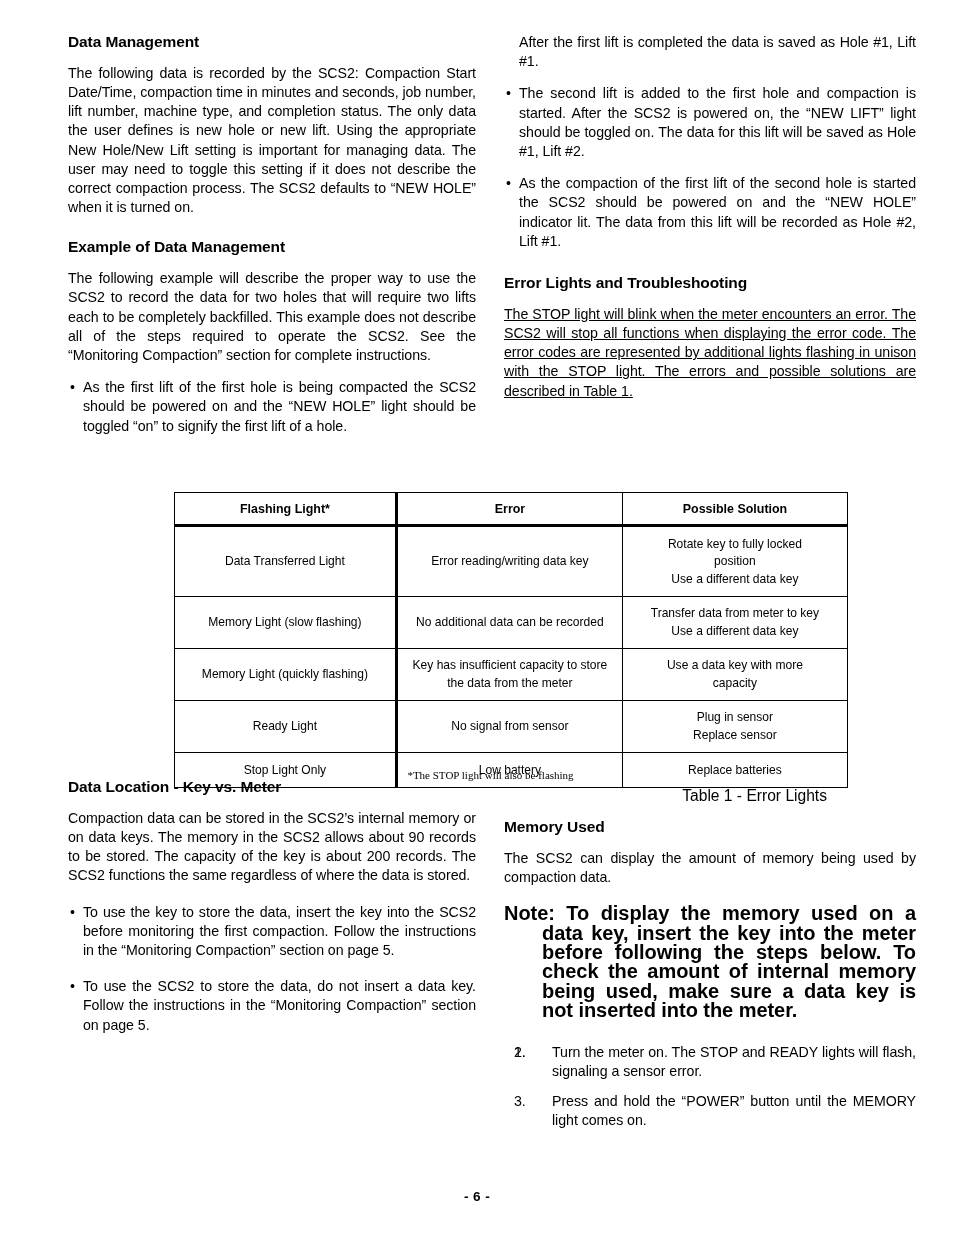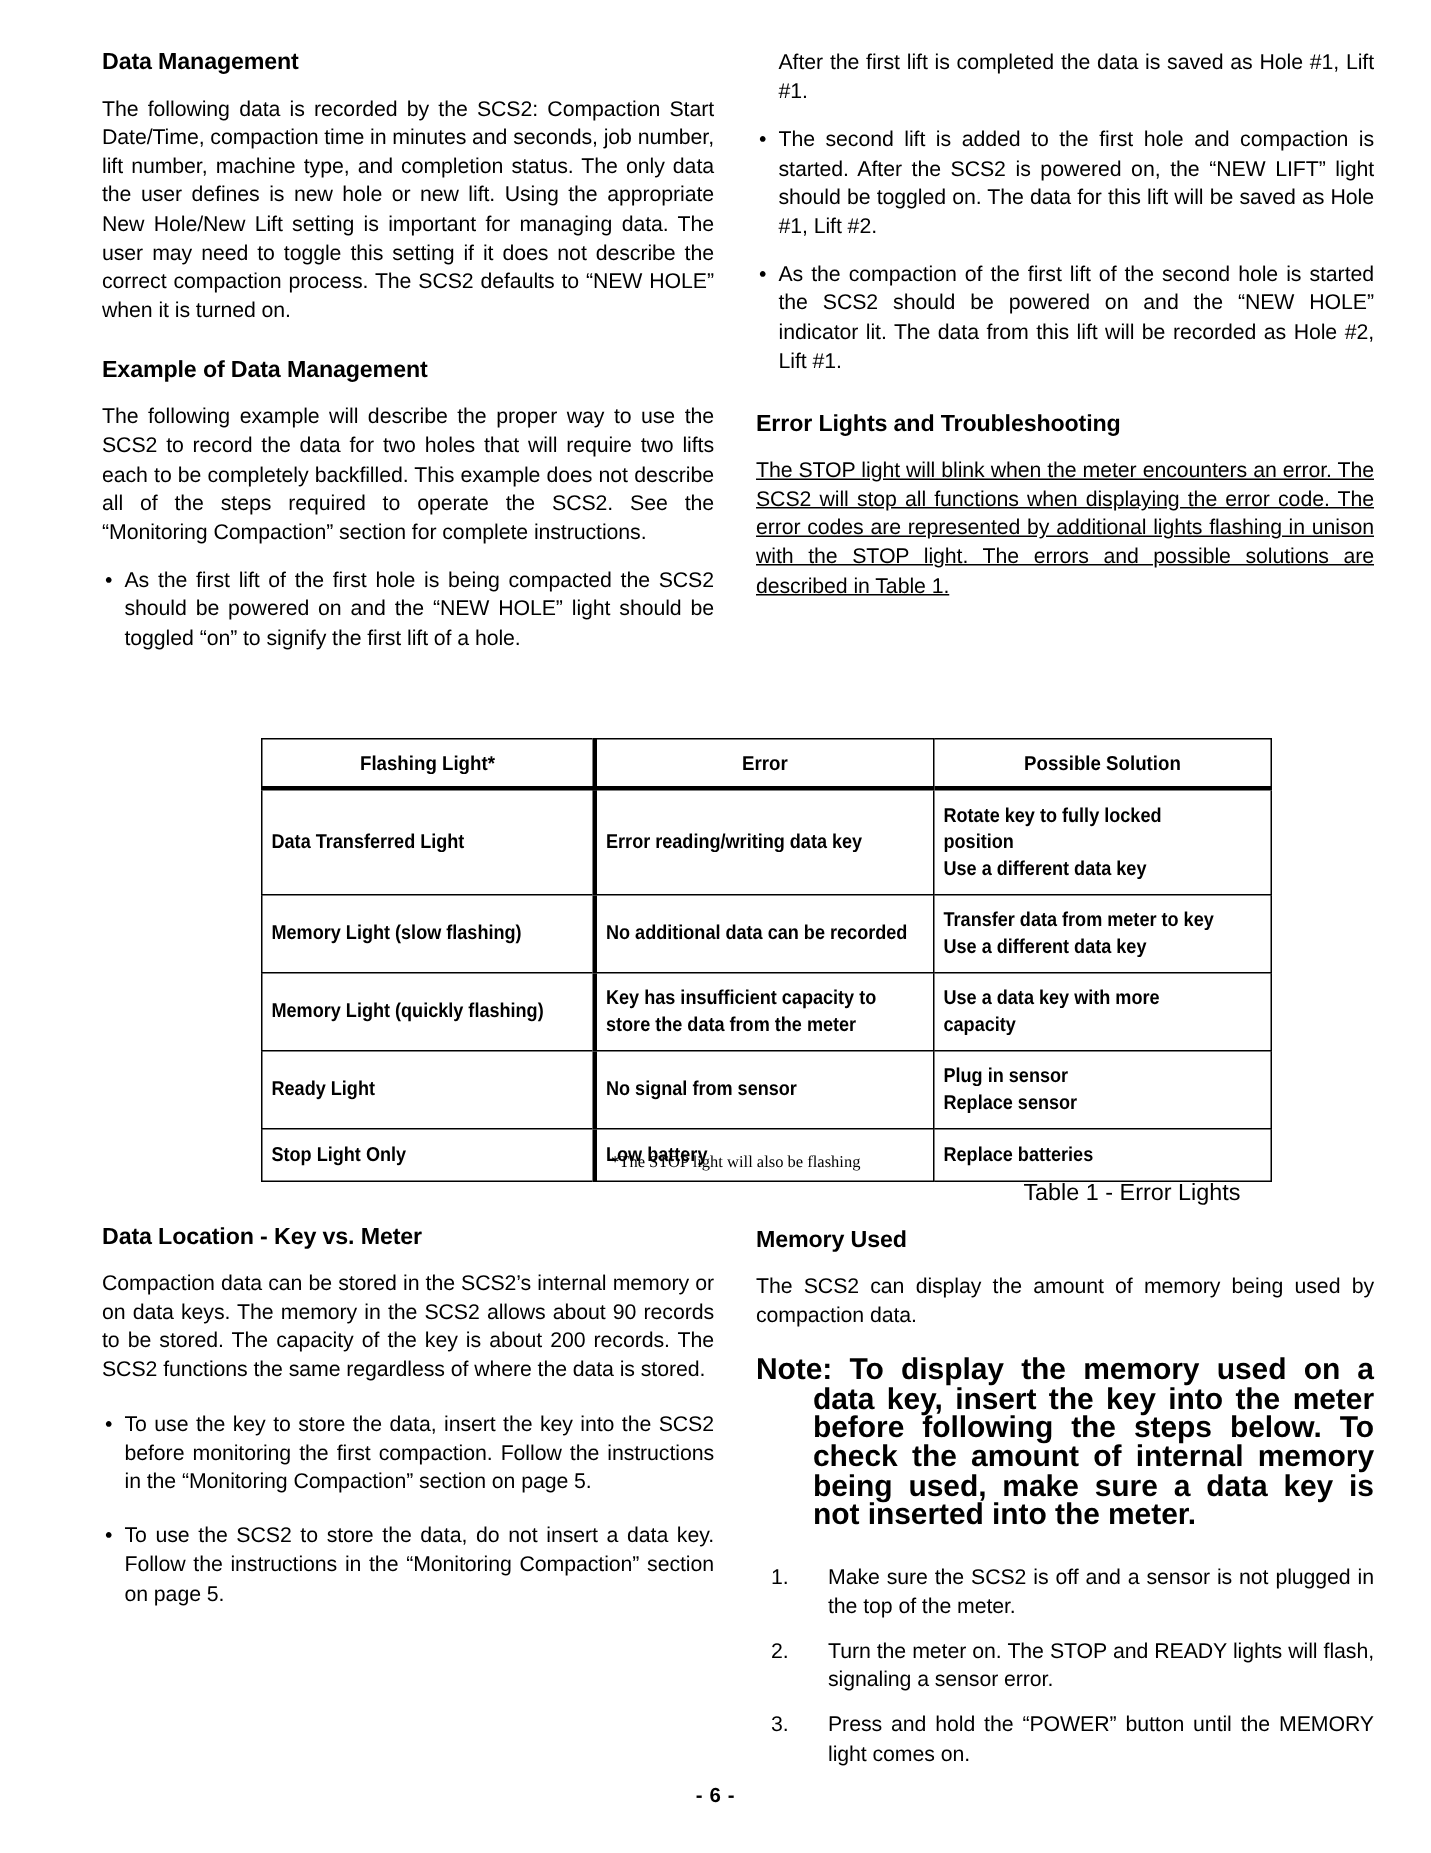--- a/index.html
+++ b/index.html
@@ -133,22 +133,22 @@
     border-collapse: collapse;
     font-family: "Liberation Sans", sans-serif;
     font-size: 13.4px;
     table-layout: fixed;
     margin-left: 20px;
   }
   table.errtable td, table.errtable th {
     border: 1px solid #000000;
     padding: 3px 6px 4px 6px;
     vertical-align: middle;
-    text-align: left;
-    font-weight: bold;
+    text-align: center;
+    font-weight: normal;
     line-height: 17.6px;
     
     transform-origin: left center;
   }
   table.errtable .cellinner {
     display: block;
     transform: scaleX(0.90);
     transform-origin: left center;
     width: 111%;
   }
@@ -345,21 +345,21 @@
 
       </tbody>
     </table>
 
     <div class="table-footnote">*The STOP light will also be flashing</div>
 
     <div class="table-caption">Table 1 - Error Lights</div>
 
   </div>
 
-  <div class="col-left" style="top: 816px;">
+  <div class="col-left" style="top: 778px;">
 
     <h2 class="section-title">Data Location - Key vs. Meter</h2>
 
     <p class="body">Compaction data can be stored in the SCS2’s internal memory or on data keys.  The memory in the SCS2 allows about 90 records to be stored.  The capacity of the key is about 200 records.   The SCS2 functions the same regardless of where the data is stored.</p>
 
     <ul class="bullets" style="margin-top: 17px;">
       <li>
         <span class="bullet-dot">•</span>
         <span>To use the key to store the data, insert the key into the SCS2 before monitoring the first compaction.  Follow the instructions in the “Monitoring Compaction” section on page 5.</span>
       </li>
@@ -375,21 +375,20 @@
 
     <h2 class="section-title">Memory Used</h2>
 
     <p class="body">The SCS2 can display the amount of memory being used by compaction data.</p>
 
     <p class="note" style="margin-top: 17px;">Note: To display the memory used on a data key, insert the key into the meter before following the steps below.  To check the amount of internal memory being used, make sure a data key is not inserted into the meter.</p>
 
     <ol class="numbers" style="margin-top: 22px;">
       <li>
         <span class="num">1.</span>
-        <span>Make sure the SCS2 is off and a sensor is not plugged in the top of the meter.</span>
       </li>
       <li>
         <span class="num">2.</span>
         <span>Turn the meter on.  The STOP and READY lights will flash, signaling a sensor error.</span>
       </li>
       <li>
         <span class="num">3.</span>
         <span>Press and hold the “POWER” button until the MEMORY light comes on.</span>
       </li>
     </ol>

